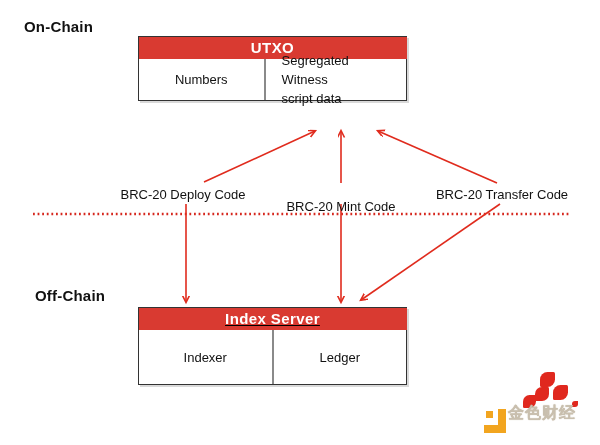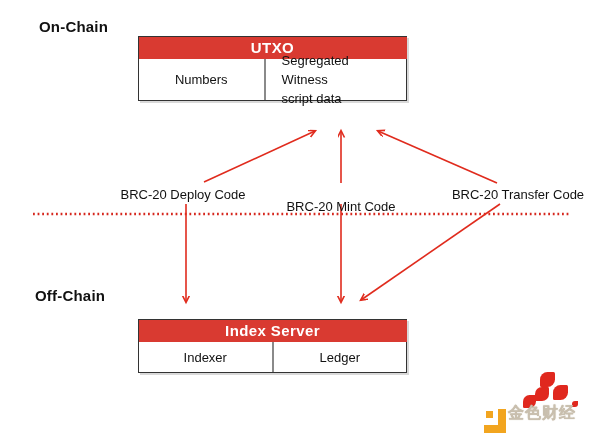--- a/index.html
+++ b/index.html
@@ -18,33 +18,33 @@
     background:#fff;
     overflow:hidden;
   }
   .zone-label{
     position:absolute;
     font-size:15px;
     font-weight:bold;
     color:#111;
     letter-spacing:.2px;
   }
-  .zone-label.on{left:39px;top:18px;}
+  .zone-label.on{left:24px;top:18px;}
   .zone-label.off{left:35px;top:287px;}
 
   .dbox{
     position:absolute;
     left:138px;
     width:269px;
     border:1.5px solid #333;
     background:#fff;
     box-shadow:2px 2px 0 #d9d9d9;
   }
   .dbox.utxo{top:36px;height:65px;}
-  .dbox.index{top:319px;height:54px;}
+  .dbox.index{top:307px;height:78px;text-decoration:underline;}
   .dbox-header{
     background:var(--box-header-red);
     color:#fff;
     font-weight:bold;
     font-size:15px;
     text-align:center;
     letter-spacing:.4px;
     height:22px;
     line-height:22px;
     margin:-0.5px;
@@ -74,21 +74,21 @@
     position:absolute;
     top:187px;
     transform:translateX(-50%);
     font-size:13px;
     color:#111;
     white-space:nowrap;
     text-align:right;
   }
   .brc-label.deploy{left:183px;}
   .brc-label.mint{left:341px;margin-top:12px;}
-  .brc-label.transfer{left:502px;margin-left:16px;}
+  .brc-label.transfer{left:502px;}
 
   svg.arrows{
     position:absolute;
     left:0;top:0;
     width:600px;height:445px;
     pointer-events:none;
   }
   svg.arrows line{stroke:var(--arrow-red);stroke-width:1.6;}
   svg.arrows line.dotted{stroke:var(--divider-red);stroke-width:2.6;}
 

